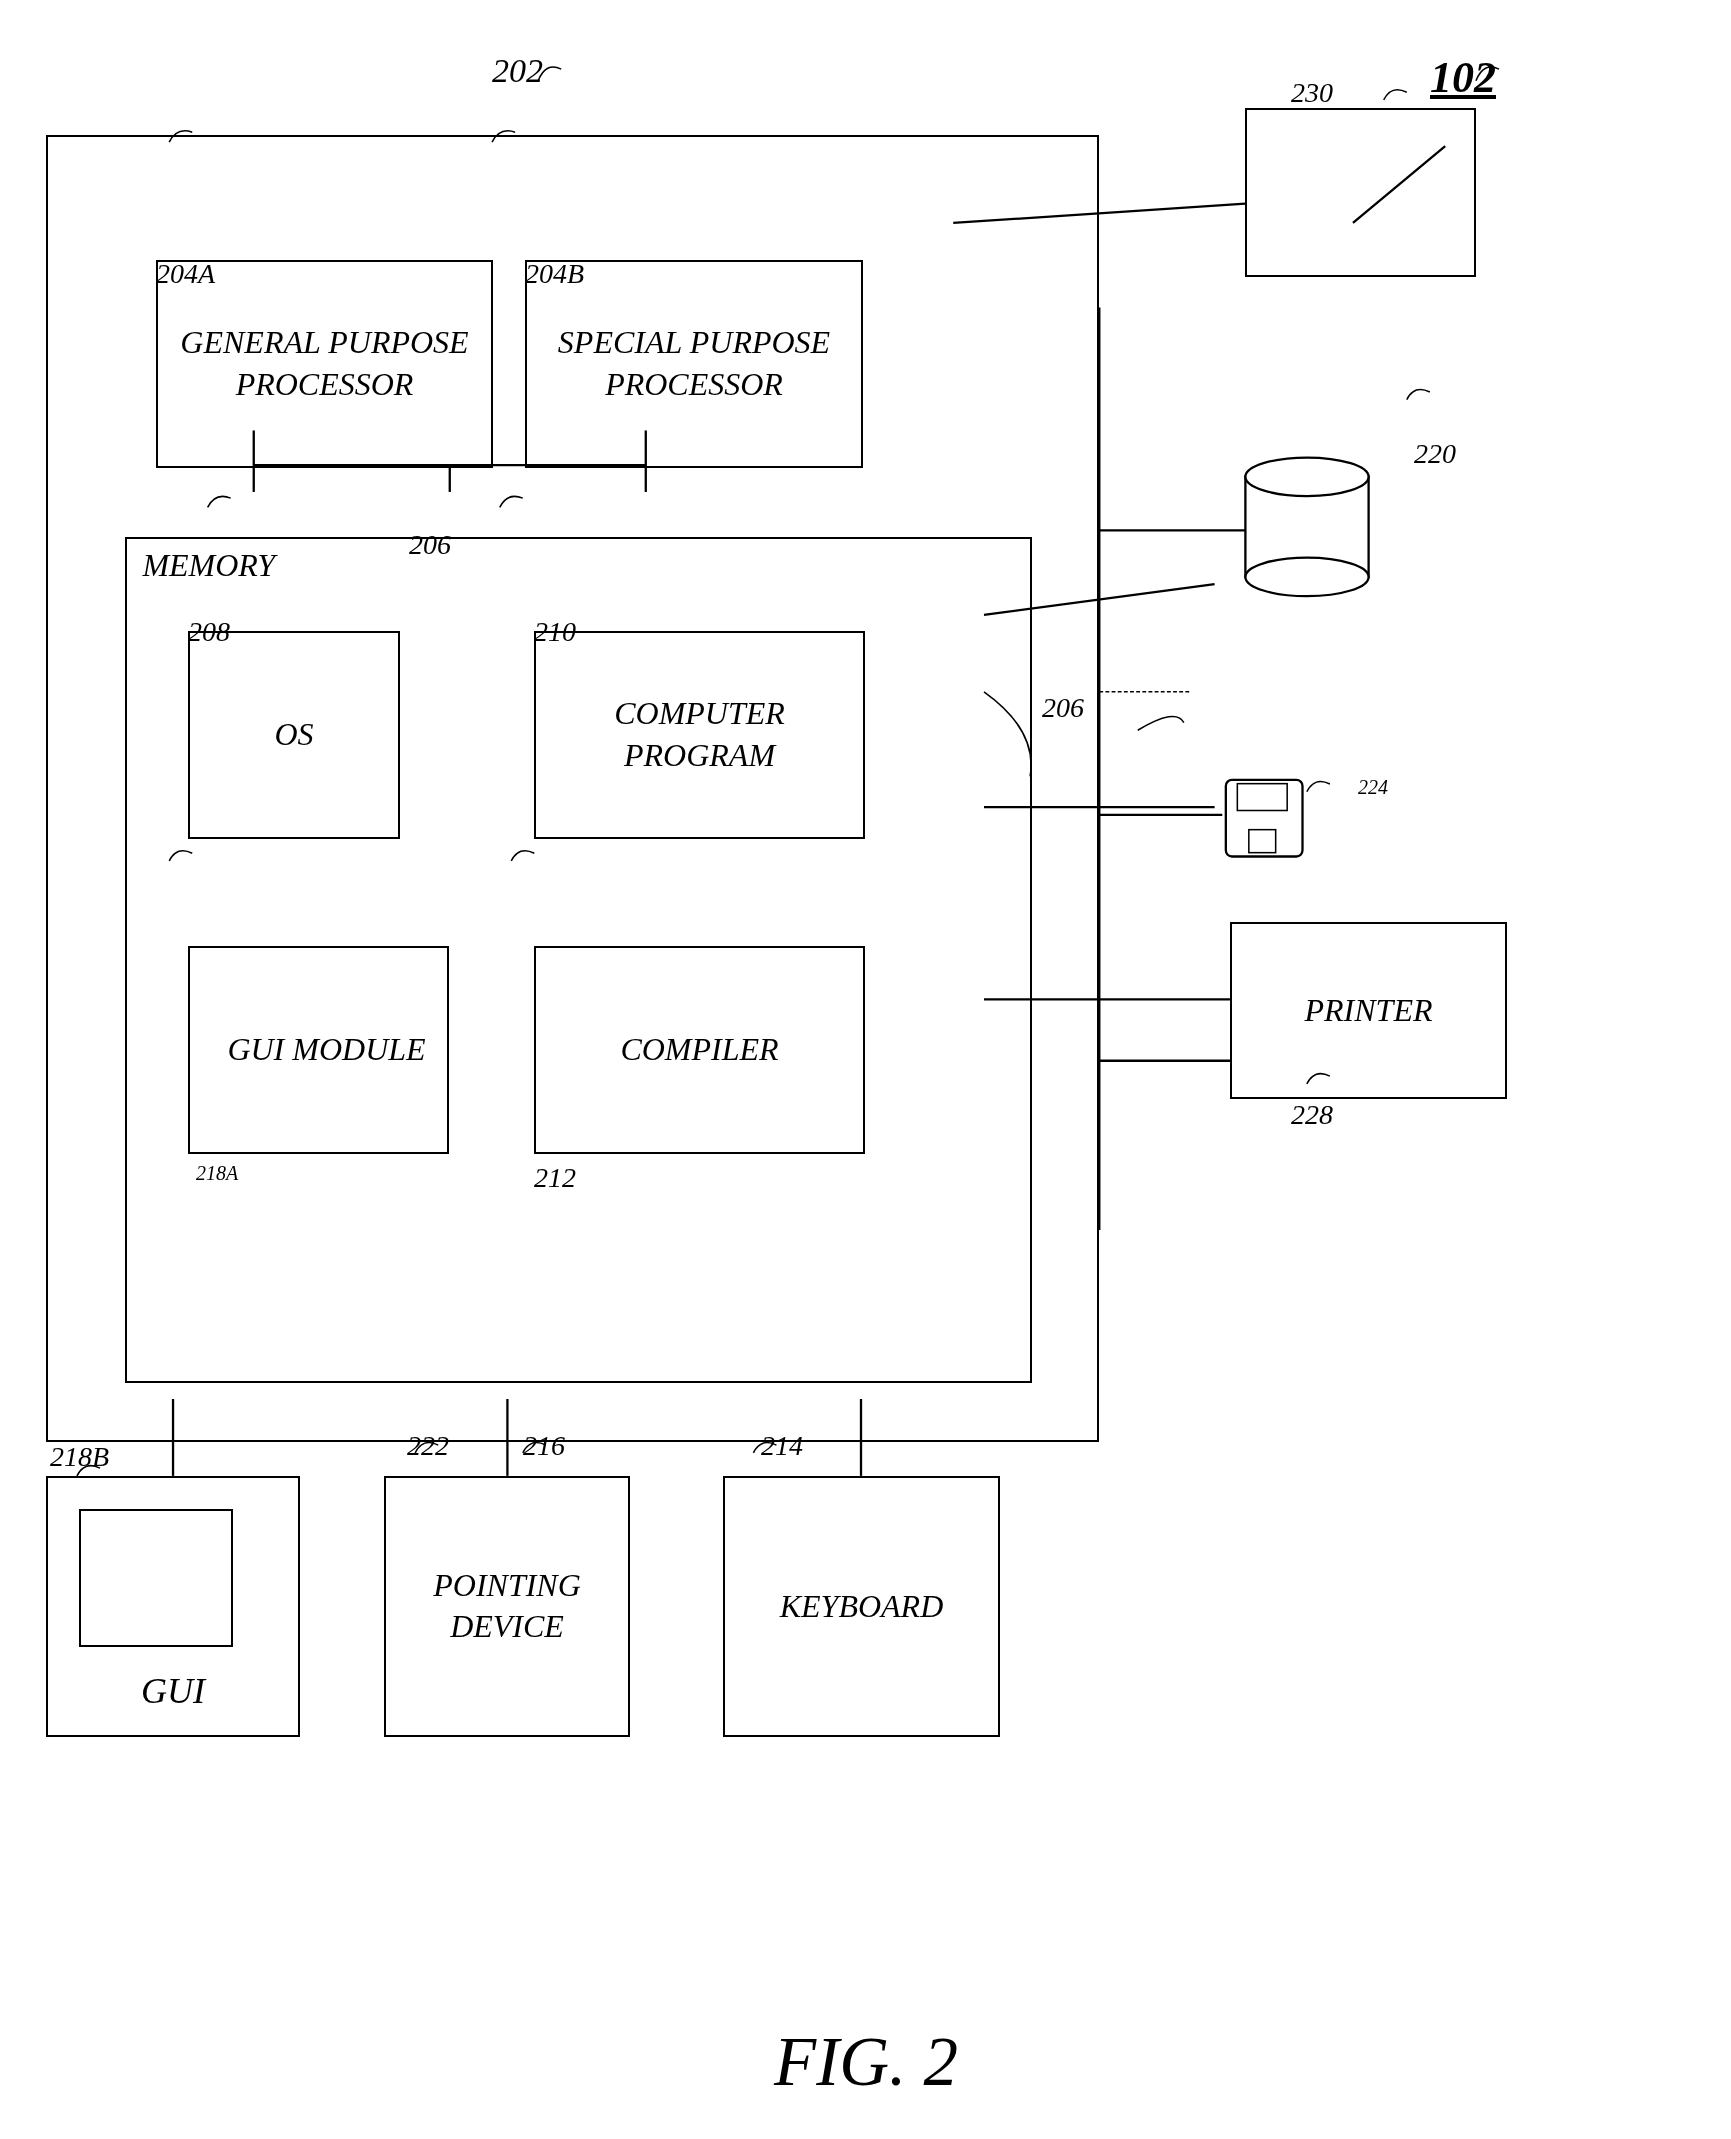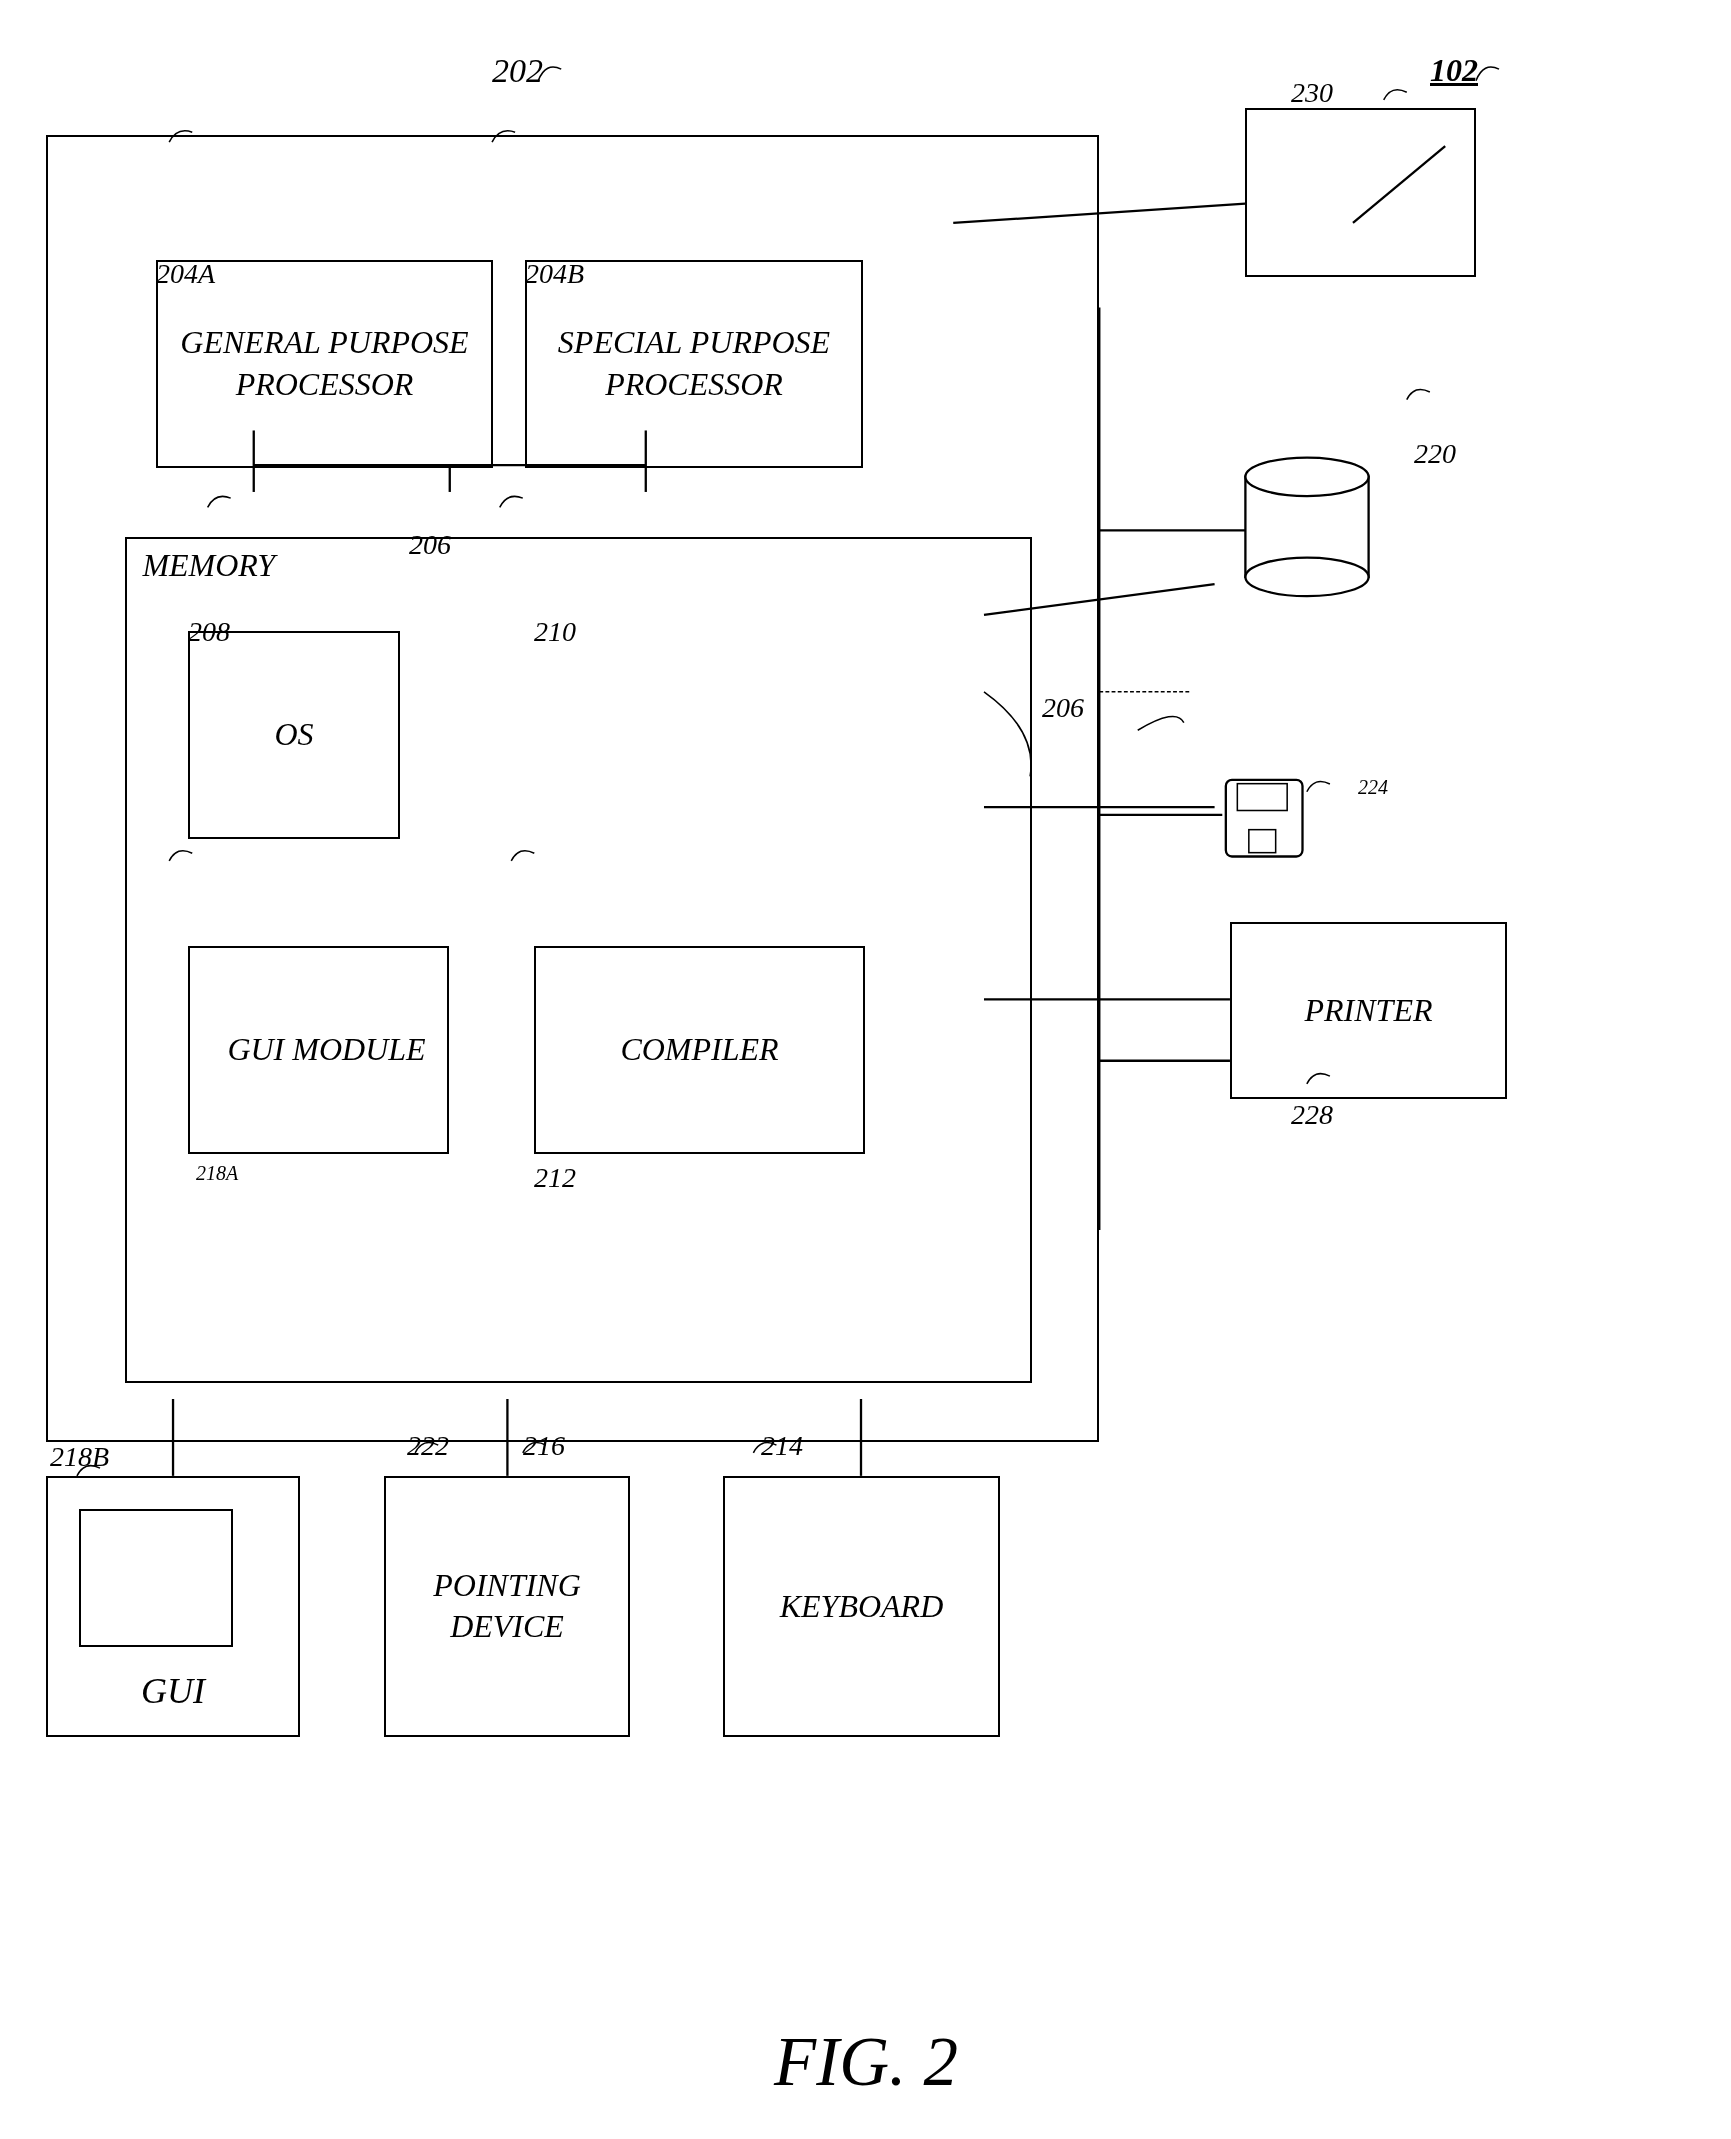--- a/index.html
+++ b/index.html
@@ -285,38 +285,41 @@
     <div class="label" style="left:15.4px; top:7.7px; font-size:32px;"><em>MEMORY</em></div>
 
     <div class="label" style="left:61px; top:77px; font-size:28px;">208</div>
 
     <div class="os-box">
       <div class="box-text"><em>OS</em></div>
     </div>
 
     <div class="label" style="left:407px; top:77px; font-size:28px;">210</div>
 
+    <div class="cp-box">
+      <div class="box-text"><em>COMPUTER<br>PROGRAM</em></div>
+    </div>
 
     <div class="label" style="left:69px; top:623px; font-size:20px;">218A</div>
 
     <div class="gui-mod-box">
       <div class="box-text"><em>GUI MODULE</em></div>
     </div>
 
     <div class="label" style="left:407px; top:623px; font-size:28px;">212</div>
 
     <div class="compiler-box">
       <div class="box-text"><em>COMPILER</em></div>
     </div>
   </div>
 </div>
 
 <div class="label" style="left:492px; top:52px; font-size:34px;font-style:italic;">202</div>
 
-<div class="label underlined" style="left:1430px; top:52px; font-size:32px; font-weight:bold;text-align:right;">102</div>
+<div class="label underlined" style="left:1430px; top:52px; font-size:44px; font-weight:bold;text-align:right;">102</div>
 
 <div class="dev-230" style="position:absolute; left:1245px; top:108px; width:231px; height:169px; border:2.3px solid #000;"></div>
 
 <div class="label" style="left:1291px; top:77px; font-size:28px;">230</div>
 
 <div style="position:absolute; left:1230px; top:446px;">
   <svg width="154" height="154" viewBox="0 0 200 200">
 
     <rect x="20" y="40" width="160" height="130" fill="white" stroke="#000" stroke-width="3"></rect>
 

